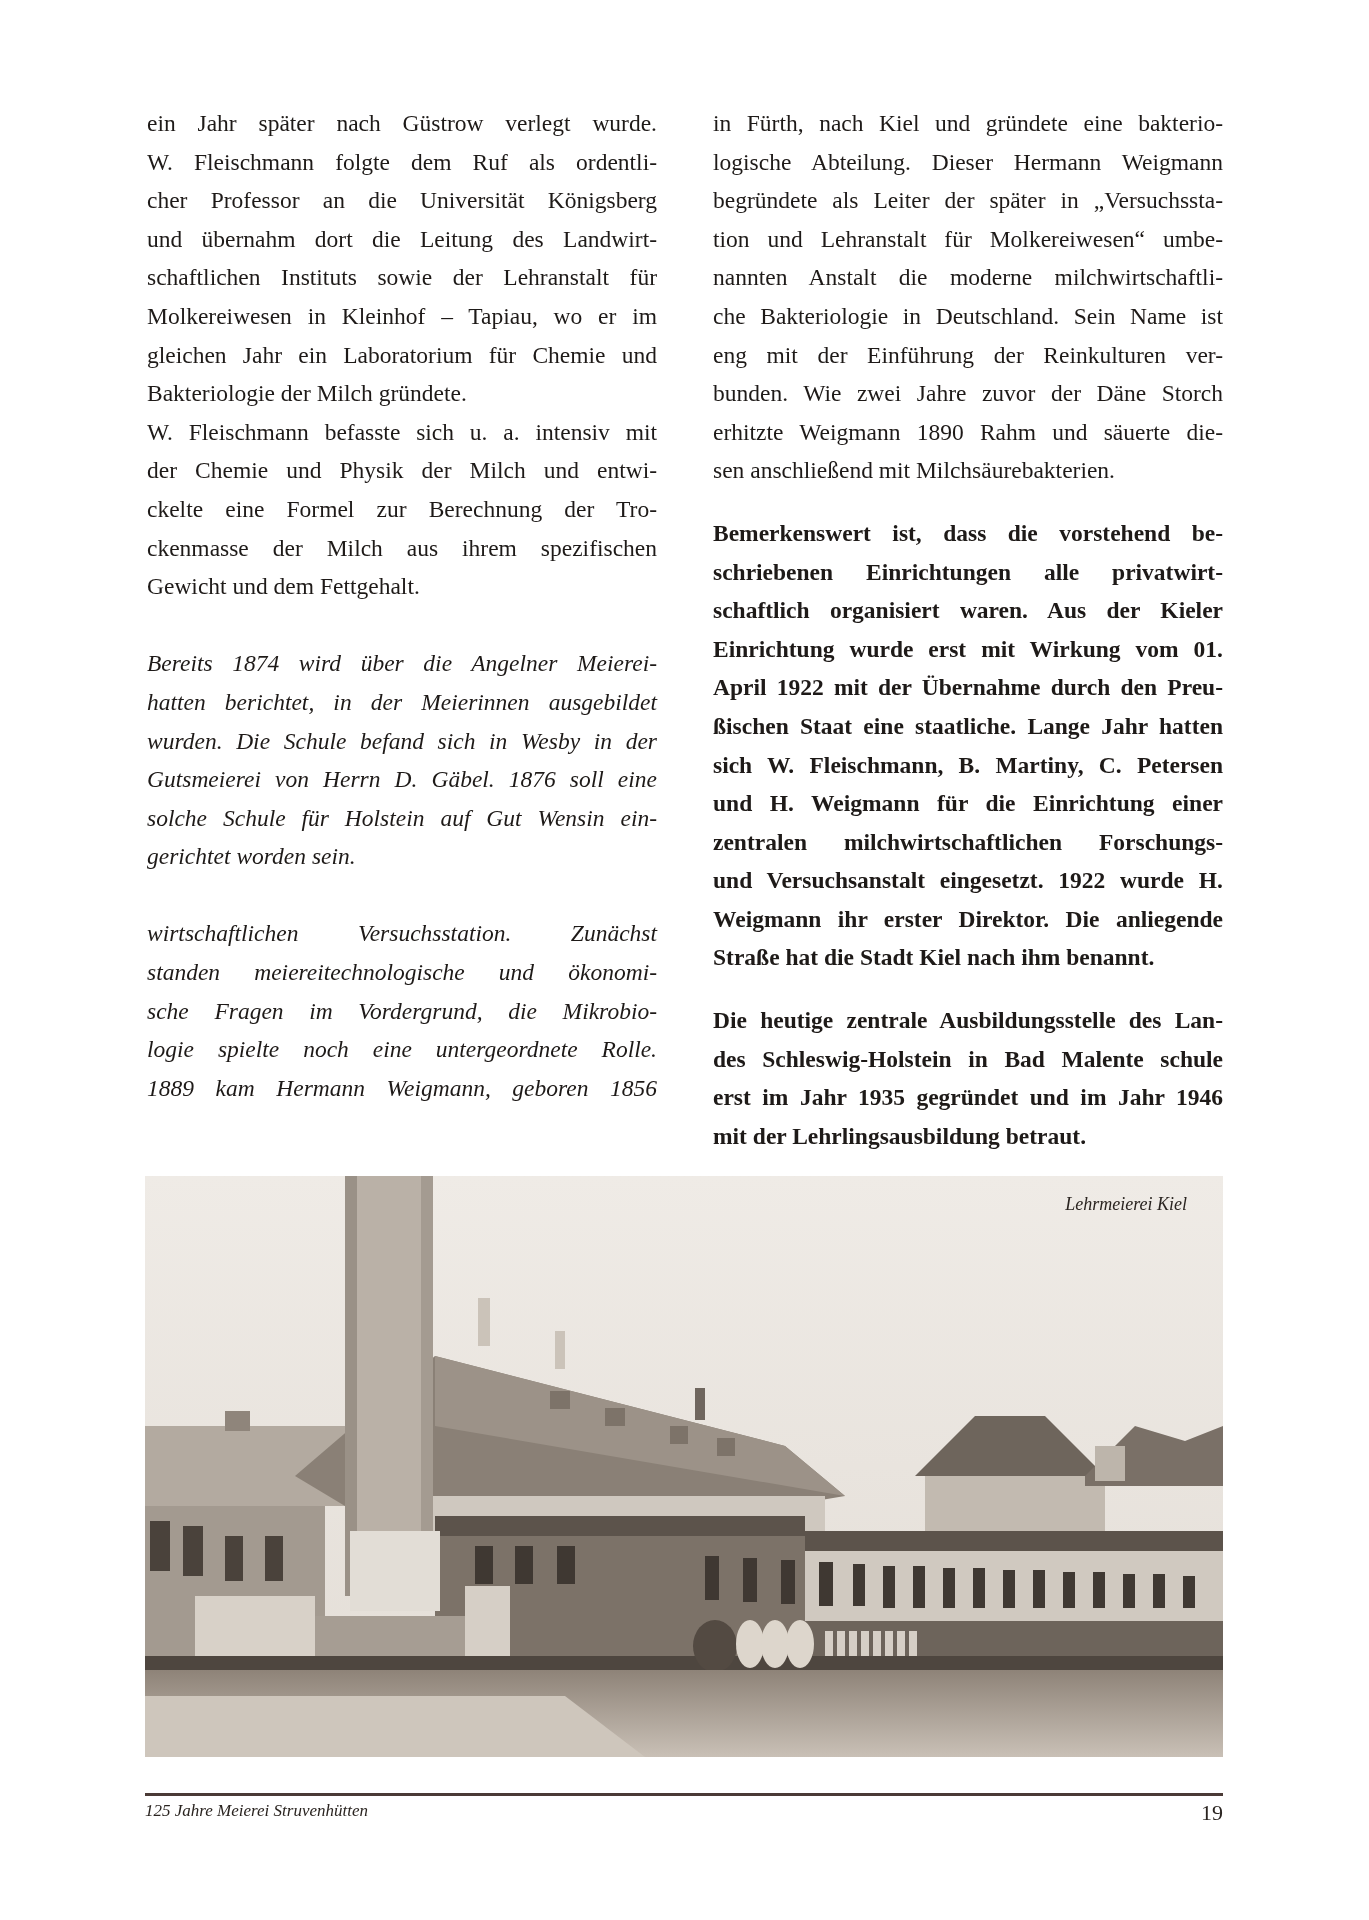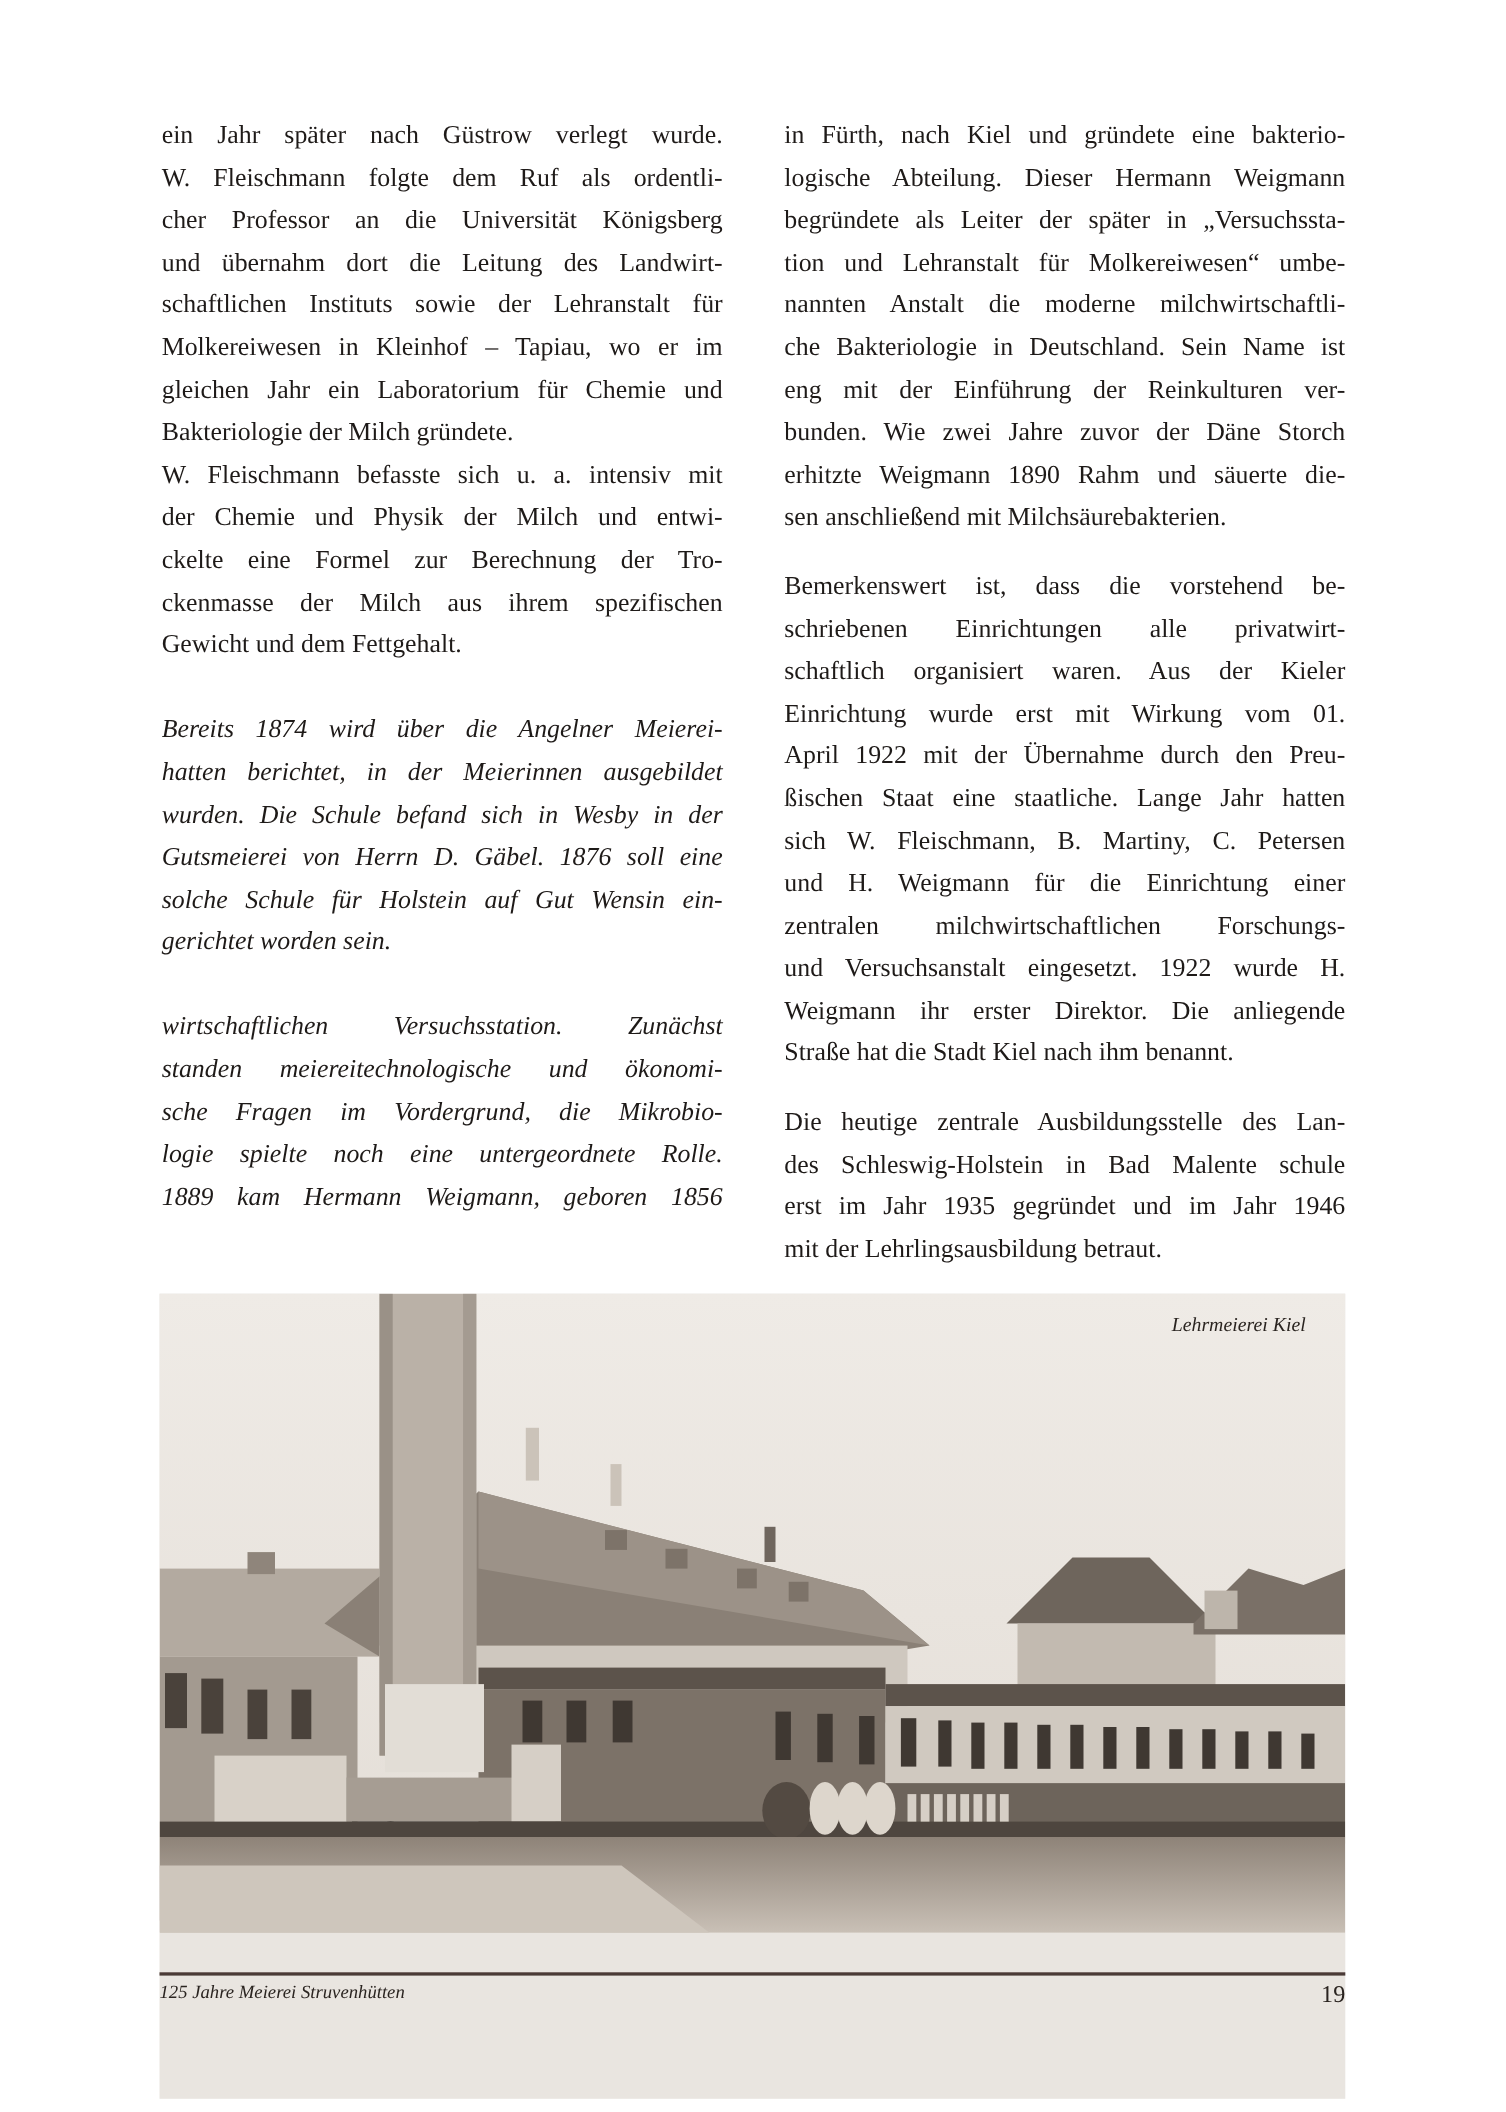--- a/index.html
+++ b/index.html
@@ -21,37 +21,37 @@
     width: 510px;
     font-size: 23.5px;
     line-height: 38.6px;
     text-align: justify;
     hyphens: manual;
   }
   .col-left { left: 147px; }
   .col-right { left: 713px; }
   .para { margin: 0; }
   .para + .para.gap { margin-top: 38.6px; font-style: italic; }
-  .para.gap-sm { margin-top: 24px; }
+  .para.gap-sm { margin-top: 24px; font-weight: bold; }
   .line {
     display: block;
     text-align: justify;
     text-align-last: justify;
     white-space: nowrap;
     overflow: visible;
   }
   .line.last {
     text-align-last: left;
   }
   .photo {
     position: absolute;
     left: 145px;
     top: 1176px;
     width: 1078px;
-    height: 732px;
+    height: 581px;
     background: #e9e5e0;
     overflow: hidden;
     font-family: Liberation Serif, serif;
   }
   .photo svg { display: block; }
   .caption {
     position: absolute;
     right: 36px;
     top: 18px;
     font-style: italic;

